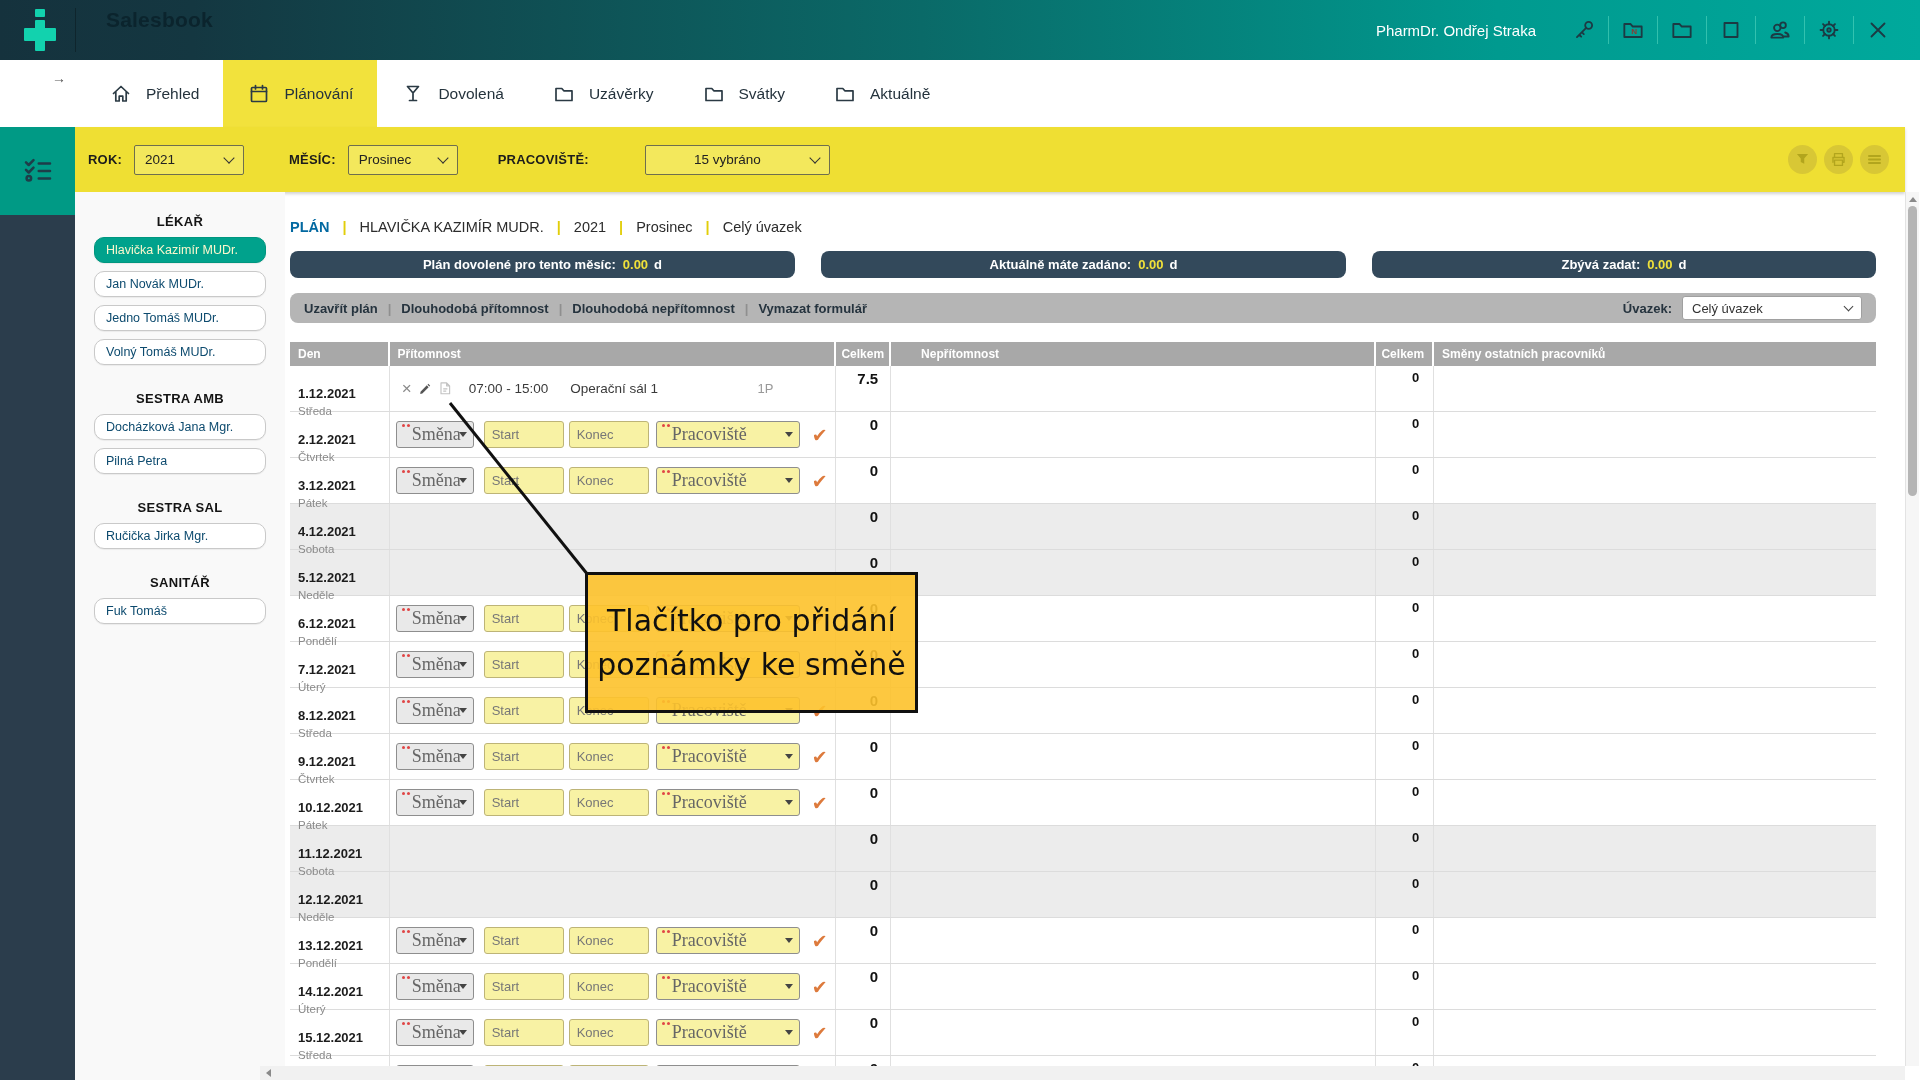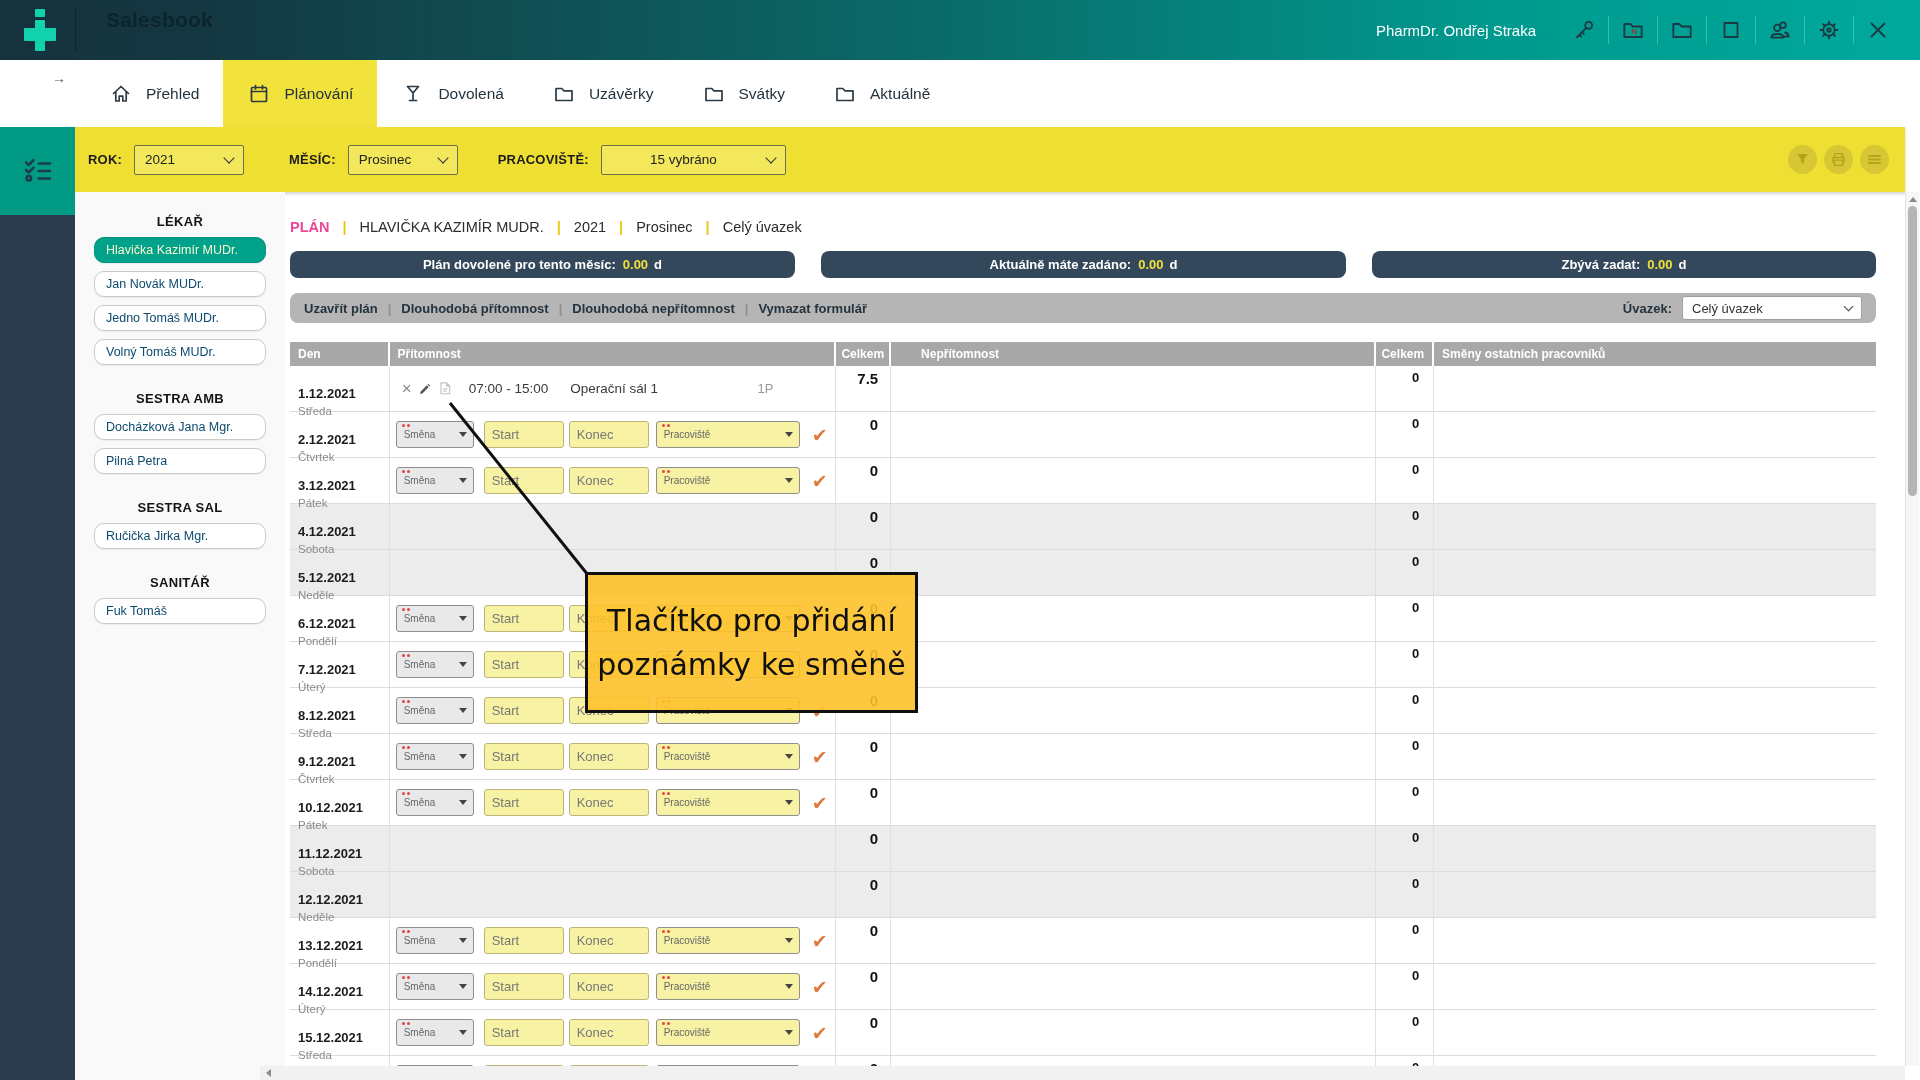--- a/index.html
+++ b/index.html
@@ -26,21 +26,21 @@
   .tab{display:flex;align-items:center;gap:13px;padding:0 24px;font-size:15.5px;color:#25333d;cursor:pointer;}
   .tab .icn{width:24px;height:24px;color:#2b3a44;}
   .tab.active{background:#f2e23c;}
 
   
   .filterbar{position:absolute;left:75px;top:127px;width:1830px;height:65px;background:#efdf33;
     display:flex;align-items:center;box-shadow:0 2px 3px rgba(0,0,0,.18);}
   .fgroup{display:inline-flex;align-items:center;}
   .fgroup:nth-child(1){margin-left:13px;}
   .fgroup:nth-child(2){margin-left:45px;}
-  .fgroup:nth-child(3){margin-left:40px;}
+  .fgroup:nth-child(3){margin-left:40px;gap:44px;}
   .flabel{font-size:13px;color:#1c1c1c;margin-right:12px;letter-spacing:.2px;}
   .fselect{display:inline-flex;align-items:center;height:30px;background:#f3e85c;border:1px solid #6e6e4e;
     border-radius:2px;box-sizing:border-box;padding:0 10px;cursor:pointer;}
   .fval{flex:1;font-size:13.5px;color:#222;}
   .chev{display:inline-block;width:7px;height:7px;border-right:1.6px solid #333;border-bottom:1.6px solid #333;
     transform:rotate(45deg);margin-left:12px;margin-top:-3px;}
   .filter-actions{position:absolute;right:16px;top:18px;display:flex;gap:7px;}
   .fcirc{width:29px;height:29px;border-radius:50%;background:#d8c735;color:#b2a51d;
     display:flex;align-items:center;justify-content:center;cursor:pointer;}
   .fcirc .icn{width:19px;height:19px;}
@@ -56,21 +56,21 @@
   .sb-head{margin-top:26px;text-align:center;font-size:13px;font-weight:bold;color:#141414;letter-spacing:.3px;}
   .sb-head:first-child{margin-top:22px;}
   .sb-btn{margin:8px auto 0;width:172px;height:26px;box-sizing:border-box;background:#fff;border:1px solid #c9c9c9;
     border-radius:10px;font-size:12.5px;color:#0c4a6e;line-height:24px;padding-left:11px;cursor:pointer;
     box-shadow:0 1px 1px rgba(0,0,0,.06);white-space:nowrap;overflow:hidden;}
   .sb-btn.selected{background:#00a28c;border-color:#00967f;color:#fbf7cd;}
 
   
   .content{position:absolute;left:290px;top:192px;width:1586px;}
   .breadcrumb{margin-top:26px;height:18px;display:flex;align-items:center;font-size:14.5px;color:#2c2c2c;}
-  .bc-item.first{font-weight:bold;color:#ec4899;}
+  .bc-item.first{font-weight:bold;color:#0369a1;}
   .bc-sep{color:#e2ce0a;margin:0 13px;font-weight:bold;}
   .pills{margin-top:15px;display:flex;justify-content:space-between;}
   .pill{height:27px;background:#33495b;border-radius:8px;color:#fff;display:flex;align-items:center;
     justify-content:center;font-size:13px;font-weight:bold;}
   .pill:nth-child(1){width:505px;}
   .pill:nth-child(2){width:525px;}
   .pill:nth-child(3){width:504px;}
   .pill-value{color:#f0e13a;margin-left:7px;}
   .pill-unit{margin-left:6px;}
   .plan-toolbar{margin-top:15px;height:30px;background:#b5b5b5;border-radius:8px;display:flex;align-items:center;
@@ -110,21 +110,21 @@
   .shift-place{margin-left:22px;font-size:13.5px;color:#3a3a3a;}
   .shift-badge{margin-left:auto;margin-right:62px;font-size:13px;color:#999;}
 
   .fld{position:relative;height:27px;box-sizing:border-box;border-radius:3px;display:inline-flex;align-items:center;}
   .fld.sel-gray{width:78px;margin-left:6px;background:#e9e9e9;border:1px solid #8e8e8e;cursor:pointer;}
   .fld.sel-yellow{width:144px;margin-left:7px;background:#f8f2a4;border:1px solid #8e8e8e;cursor:pointer;}
   .fld.inp{width:80px;margin-left:10px;background:#f8f2a4;border:1px solid #bdb477;padding:0 7px;
     font:13px "Liberation Sans","DejaVu Sans",sans-serif;color:#444;}
   .fld.inp + .fld.inp{margin-left:5px;}
   .fld.inp::placeholder{color:#777;opacity:1;}
-  .phold{flex:1;font-size:10px;color:#666;padding-left:7px;white-space:nowrap;overflow:hidden;}
+  .phold{flex:1;font-size:18px;color:#666;padding-left:15px;white-space:nowrap;overflow:hidden;font-family:Liberation Serif, serif;}
   .tri{position:absolute;right:6px;top:10px;width:0;height:0;border-left:4px solid transparent;
     border-right:4px solid transparent;border-top:5px solid #444;}
   .dots{position:absolute;top:2px;left:5px;width:3px;height:3px;border-radius:50%;background:#e04545;
     box-shadow:5px 0 0 #e04545;}
   .rowcheck{margin-left:12px;color:#dd7a3c;font-size:19px;font-family:"DejaVu Sans",sans-serif;}
 
   
   .callout-line{position:absolute;left:440px;top:395px;z-index:19;pointer-events:none;}
   .callout{position:absolute;left:585px;top:572px;width:333px;height:141px;box-sizing:border-box;
     background:rgba(253,194,43,.9);border:3px solid #101010;z-index:20;display:flex;align-items:center;

